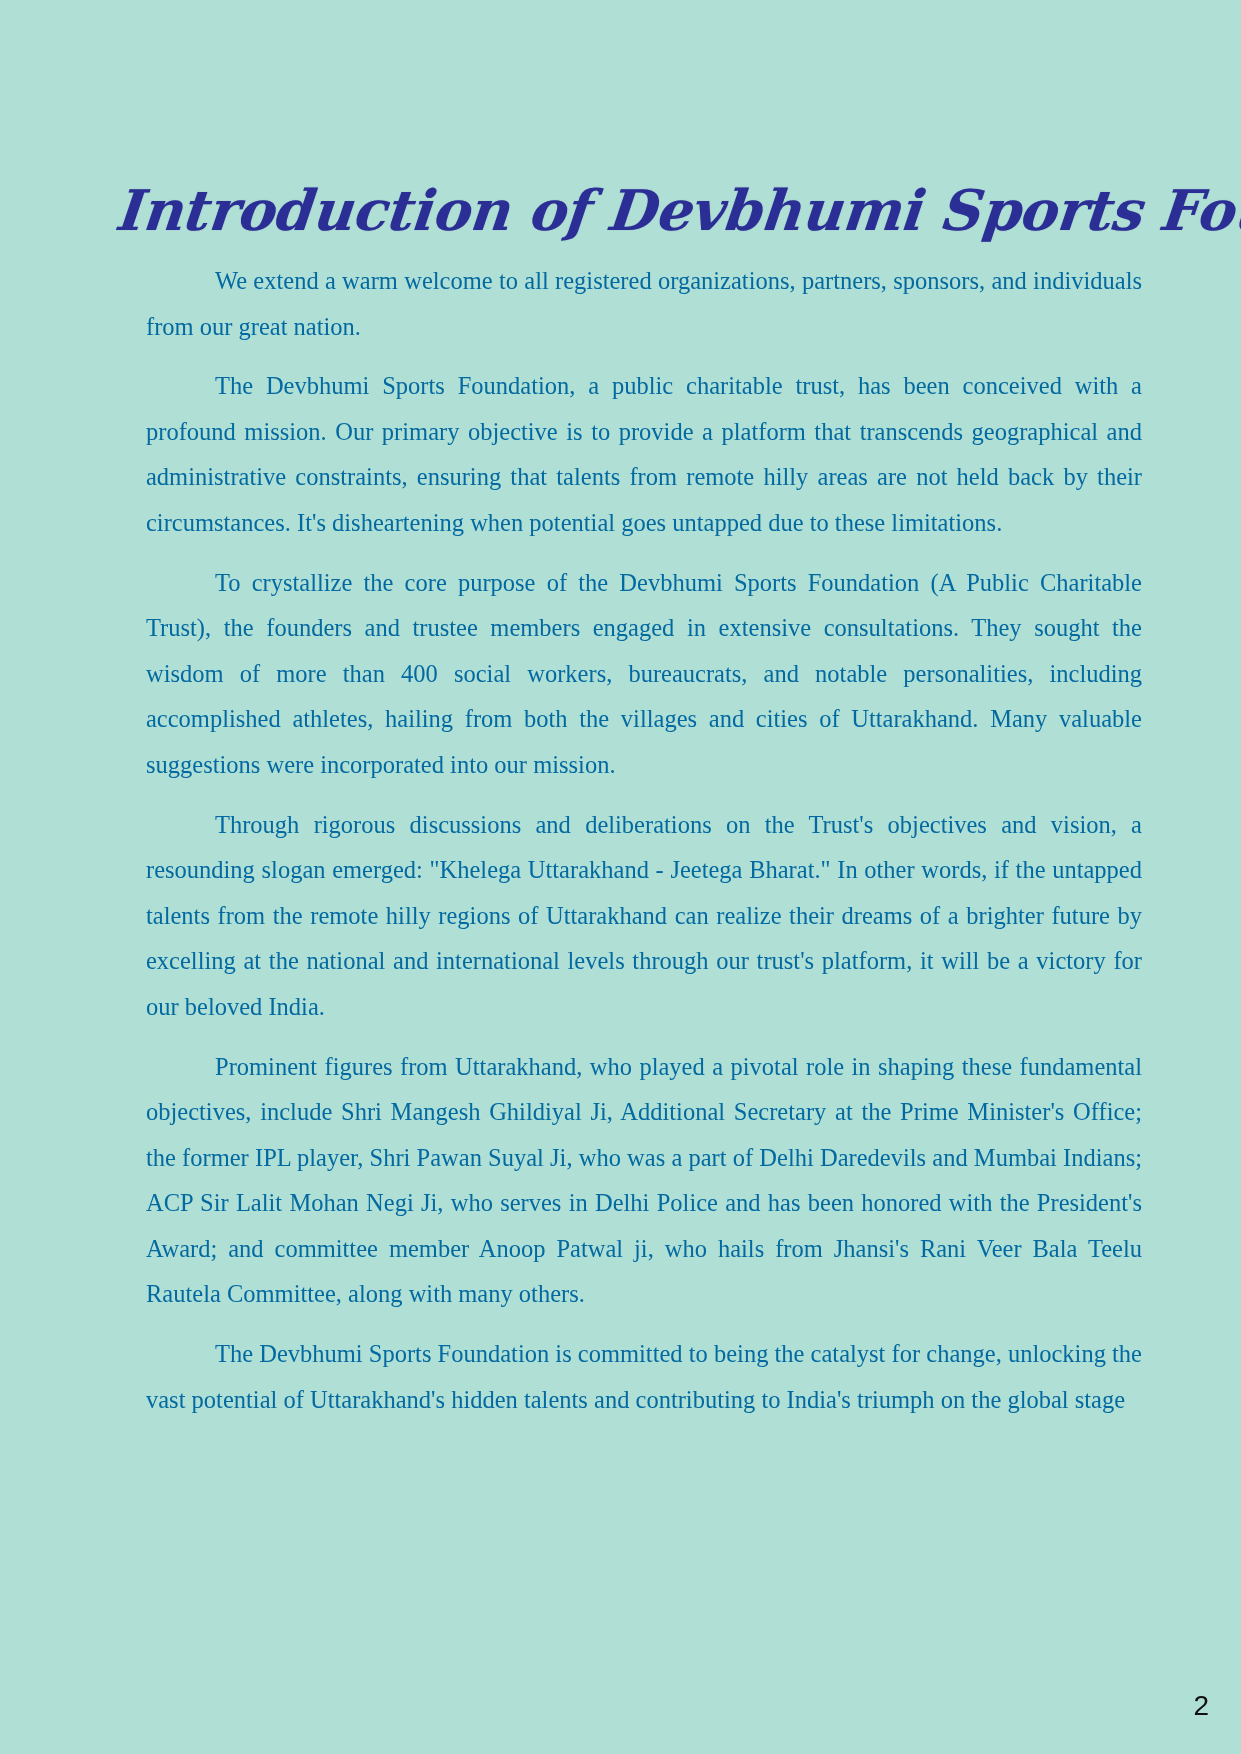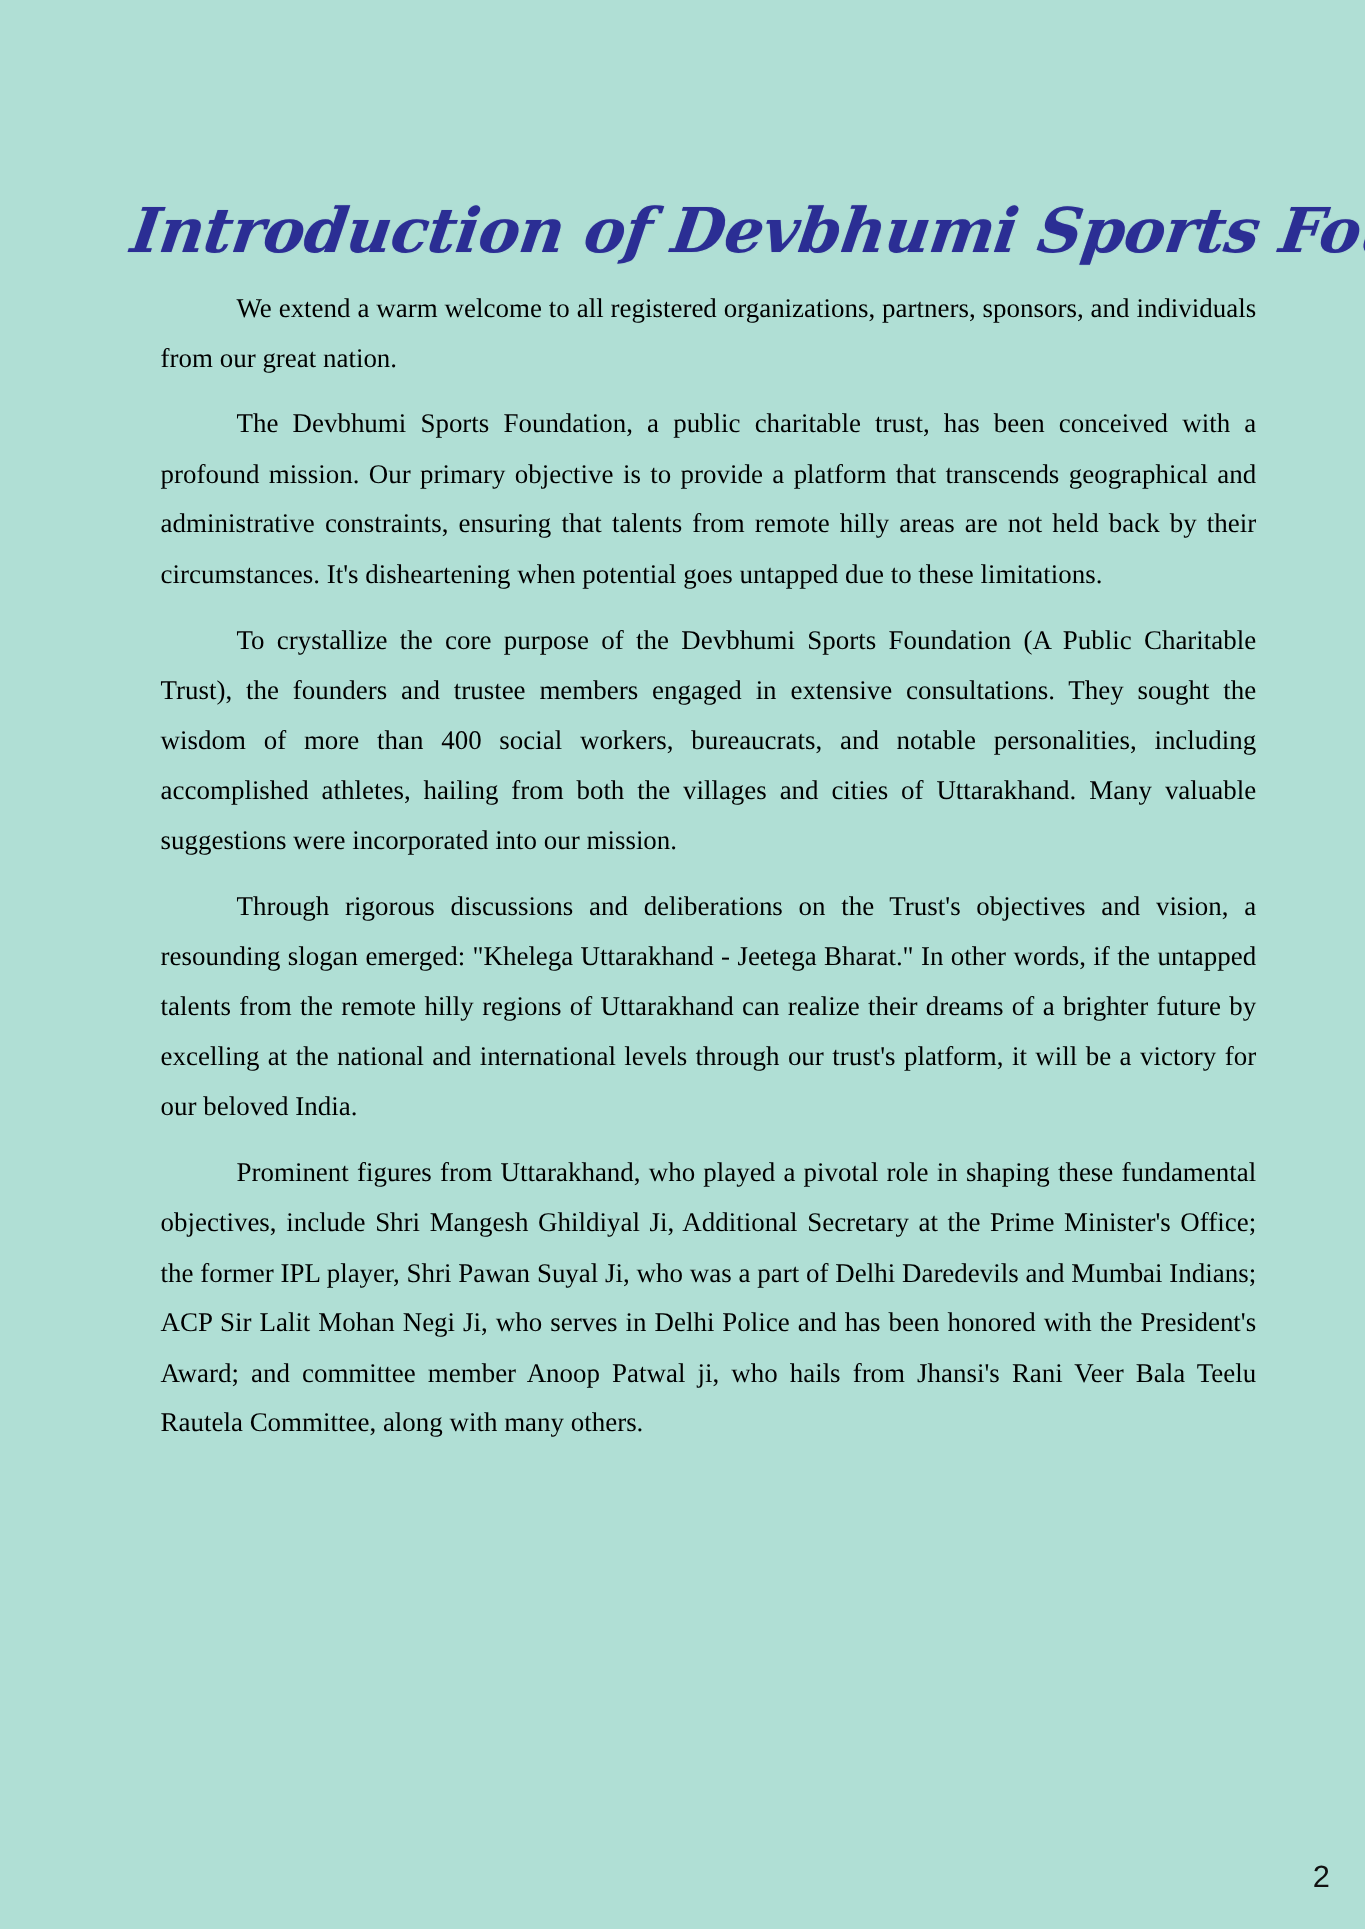--- a/index.html
+++ b/index.html
@@ -37,21 +37,21 @@
       text-shadow: 0 0 1px rgba(43,46,148,0.4);
     }
     .body-text {
       position: absolute;
       left: 146px;
       top: 258px;
       width: 996px;
       font-family: "Liberation Serif", serif;
       font-size: 24.5px;
       line-height: 45.6px;
-      color: #000000;
+      color: #0369a1;
     }
     .para {
       margin: 0 0 14px 0;
       text-indent: 69px;
       text-align: justify;
     }
     .page-number {
       position: absolute;
       right: 32px;
       top: 1690px;
@@ -65,16 +65,17 @@
 
 <div class="page">
   <h1 class="title">Introduction of Devbhumi Sports Foundation</h1>
 
   <div class="body-text">
     <p class="para">We extend a warm welcome to all registered organizations, partners, sponsors, and individuals from our great nation.</p>
     <p class="para">The Devbhumi Sports Foundation, a public charitable trust, has been conceived with a profound mission. Our primary objective is to provide a platform that transcends geographical and administrative constraints, ensuring that talents from remote hilly areas are not held back by their circumstances. It's disheartening when potential goes untapped due to these limitations.</p>
     <p class="para">To crystallize the core purpose of the Devbhumi Sports Foundation (A Public Charitable Trust), the founders and trustee members engaged in extensive consultations. They sought the wisdom of more than 400 social workers, bureaucrats, and notable personalities, including accomplished athletes, hailing from both the villages and cities of Uttarakhand. Many valuable suggestions were incorporated into our mission.</p>
     <p class="para">Through rigorous discussions and deliberations on the Trust's objectives and vision, a resounding slogan emerged: "Khelega Uttarakhand - Jeetega Bharat." In other words, if the untapped talents from the remote hilly regions of Uttarakhand can realize their dreams of a brighter future by excelling at the national and international levels through our trust's platform, it will be a victory for our beloved India.</p>
     <p class="para">Prominent figures from Uttarakhand, who played a pivotal role in shaping these fundamental objectives, include Shri Mangesh Ghildiyal Ji, Additional Secretary at the Prime Minister's Office; the former IPL player, Shri Pawan Suyal Ji, who was a part of Delhi Daredevils and Mumbai Indians; ACP Sir Lalit Mohan Negi Ji, who serves in Delhi Police and has been honored with the President's Award; and committee member Anoop Patwal ji, who hails from Jhansi's Rani Veer Bala Teelu Rautela Committee, along with many others.</p>
+    <p class="para">The Devbhumi Sports Foundation is committed to being the catalyst for change, unlocking the vast potential of Uttarakhand's hidden talents and contributing to India's triumph on the global stage</p>
   </div>
 
   <div class="page-number">2</div>
 </div>
 
 </body></html>

